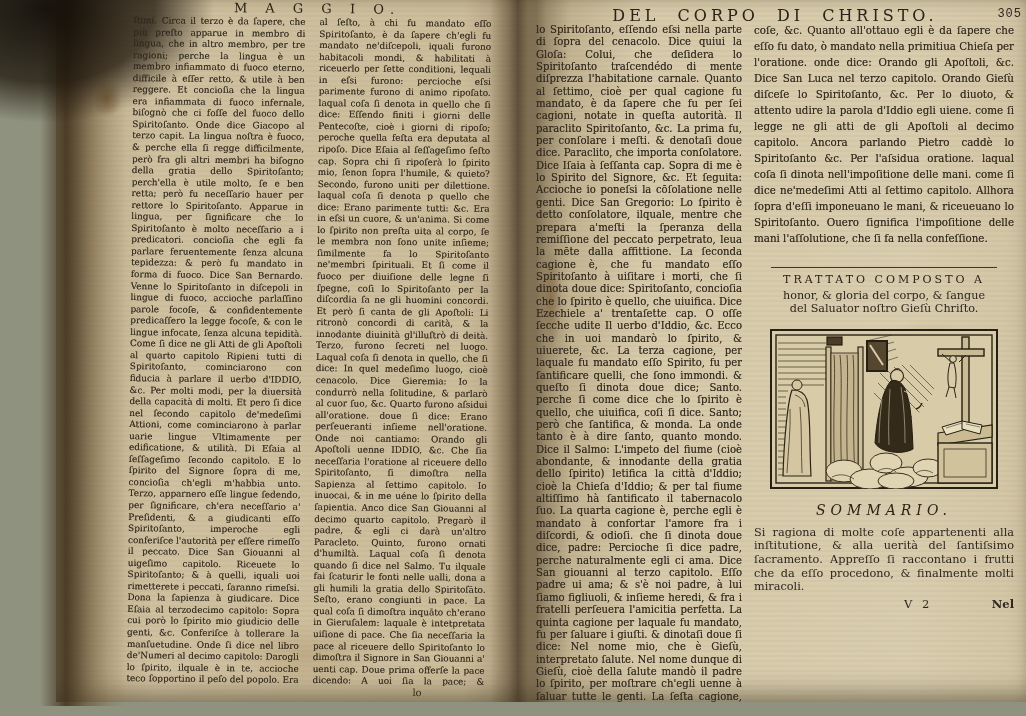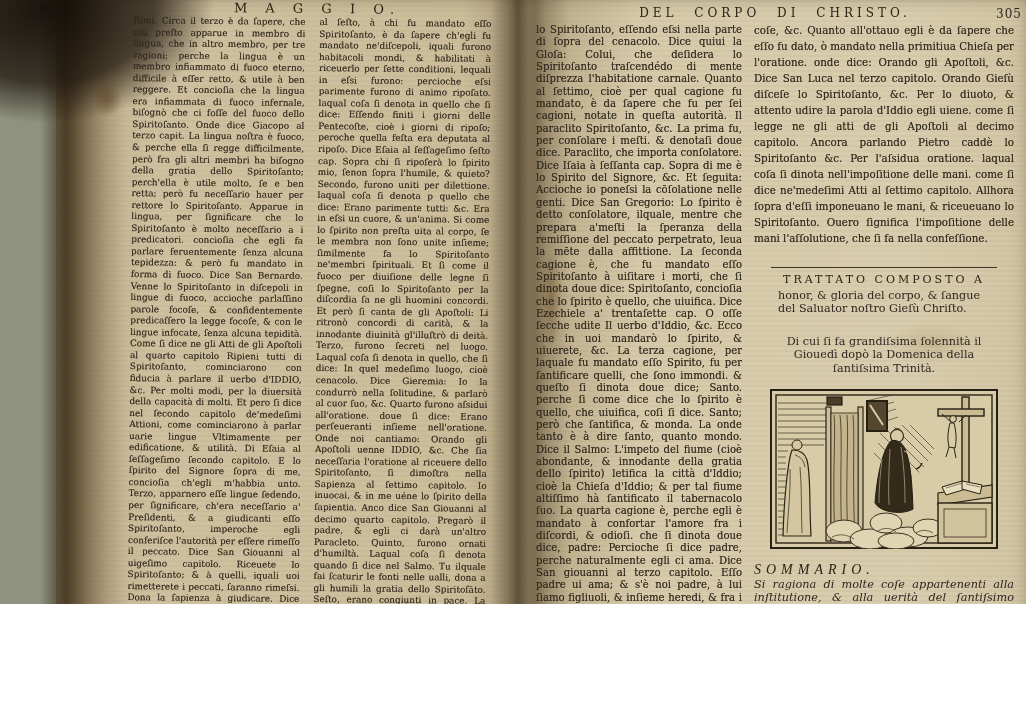--- a/index.html
+++ b/index.html
@@ -1,17 +1,17 @@
 <!DOCTYPE html>
 <html><head>
 <meta charset="utf-8">
 <style>
   html,body { margin:0; padding:0; }
   .scan {
-    position:relative; width:1026px; height:604px; overflow:hidden;
+    position:relative; width:1026px; height:716px; overflow:hidden;
     background:#8f927f;
     font-family:"DejaVu Serif", serif;
     color:#2e2720;
   }
   
   .paper {
     position:absolute; left:56px; top:0; width:970px; height:702px;
     background:linear-gradient(90deg,
       #8a7a5e 0%, #bfae8c 4%, #cfc1a0 10%, #ccbd9b 42%, #ab9a7a 47.5%,
       #8c7d60 49.5%, #c2b391 53%, #d6caaa 60%, #d8cdae 88%, #d2c5a4 100%);
@@ -50,44 +50,44 @@
   
   .page { position:absolute; top:0; height:702px; }
   .page-left  { left:118px; width:392px; transform:rotate(.6deg); }
   .page-right { left:528px; width:498px; }
 
   .run-head {
     position:absolute; top:1px; left:0; right:0; text-align:center;
     font-size:13px; color:#2b2416; white-space:nowrap;
   }
   .run-left  { letter-spacing:7px; }
-  .run-right { top:6px; left:26px; right:30px; font-size:12px; letter-spacing:4px; word-spacing:9px; }
-  .pagenum { position:absolute; top:7px; right:4px; font-size:12px; letter-spacing:1px; }
+  .run-right { top:6px; left:26px; right:30px; font-size:16px; letter-spacing:4px; word-spacing:9px; }
+  .pagenum { position:absolute; top:7px; right:4px; font-size:12px; letter-spacing:1px;font-family:Liberation Mono, monospace; }
 
   .col {
     position:absolute; overflow:hidden; text-align:justify;
     color:#312a1f; text-shadow:0 0 .4px rgba(45,35,22,.55);
   }
   .col-l1 { left:12px;  top:17px; width:172px; height:668px; font-size:8.9px;  line-height:11.55px; }
   .col-l2 { left:198px; top:17px; width:172px; height:668px; font-size:8.9px;  line-height:11.55px; }
   .col-r1 { left:8px;   top:24px; width:206px; height:678px; font-size:10.1px; line-height:12.35px; }
   .col-r2 { position:absolute; left:226px; top:22px; width:260px; height:680px; }
 
   .catchword { position:absolute; font-size:10px; color:#33291c; }
   .cw-left { left:298px; top:686px; width:64px; text-align:left; }
 
   .cont { font-size:10.3px; line-height:16px; text-align:justify; height:236px; overflow:hidden;
           color:#312a1f; text-shadow:0 0 .4px rgba(45,35,22,.55); }
   .rule { width:226px; margin:9px auto 5px; border:0; border-top:1.5px solid #423726; }
   .t-title { text-align:center; font-size:11px; letter-spacing:3px; color:#2b2416; white-space:nowrap; }
-  .t-sub   { font-size:11.2px; line-height:13.4px; width:212px; margin:3px auto 0; }
+  .t-sub   { text-align:center; font-size:11.2px; line-height:13.4px; width:212px; margin:3px auto 0; }
   .f-note  { text-align:center; font-size:11.2px; line-height:13.6px; width:234px; margin:19px auto 0; }
   .woodcut { margin:13px auto 0; width:228px; height:160px; display:block; }
-  .som-title { font-style:italic; font-size:14px; letter-spacing:5px; margin-top:13px; color:#2b2416;font-family:Liberation Serif, serif; }
-  .som-body  { font-style:italic; font-size:11.3px; line-height:13.6px; text-align:justify; }
+  .som-title { text-align:center; font-style:italic; font-size:14px; letter-spacing:5px; margin-top:13px; color:#2b2416; }
+  .som-body  { font-size:11.3px; line-height:13.6px; text-align:justify; margin-top:8px; }
   .sig-row { display:flex; margin-top:3px; font-size:11.5px; }
   .sig-mark { margin-left:150px; letter-spacing:3px; }
   .cw-right { margin-left:auto; margin-right:0; font-weight:bold; }
 </style>
 </head>
 <body>
 
 <div class="scan">
   <div class="paper"></div>
   <div class="edge-stack"></div>
@@ -108,21 +108,20 @@
   <section class="page page-right">
     <div class="run-head run-right">DEL CORPO DI CHRISTO.</div>
     <div class="pagenum">305</div>
     <div class="col col-r1">lo Spiritoſanto, eſſendo eſsi nella parte di ſopra del cenacolo. Dice quiui la Gloſa: Colui, che deſidera lo Spiritoſanto traſcendédo di mente diſprezza l'habitatione carnale. Quanto al ſettimo, cioè per qual cagione fu mandato, è da ſapere che fu per ſei cagioni, notate in queſta autorità. Il paraclito Spiritoſanto, &amp;c. La prima fu, per conſolare i meſti. &amp; denotaſi doue dice. Paraclito, che importa conſolatore. Dice Iſaia à ſeſſanta cap. Sopra di me è lo Spirito del Signore, &amp;c. Et ſeguita: Accioche io poneſsi la cōſolatione nelle genti. Dice San Gregorio: Lo ſpirito è detto conſolatore, ilquale, mentre che prepara a'meſti la ſperanza della remiſſione del peccato perpetrato, leua la mēte dalla affittione. La ſeconda cagione è, che fu mandato eſſo Spiritoſanto à uiſitare i morti, che ſi dinota doue dice: Spiritoſanto, concioſia che lo ſpirito è quello, che uiuifica. Dice Ezechiele a' trentaſette cap. O oſſe ſecche udite Il uerbo d'Iddio, &amp;c. Ecco che in uoi mandarò lo ſpirito, &amp; uiuerete, &amp;c. La terza cagione, per laquale fu mandato eſſo Spirito, fu per ſantificare quelli, che ſono immondi. &amp; queſto ſi dinota doue dice; Santo. perche ſi come dice che lo ſpirito è quello, che uiuifica, coſi ſi dice. Santo; però che ſantifica, &amp; monda. La onde tanto è à dire ſanto, quanto mondo. Dice il Salmo: L'impeto del fiume (cioè abondante, &amp; innodante della gratia dello ſpirito) letifica la città d'Iddio; cioè la Chieſa d'Iddio; &amp; per tal fiume altiſſimo hà ſantificato il tabernacolo ſuo. La quarta cagione è, perche egli è mandato à confortar l'amore fra i diſcordi, &amp; odioſi. che ſi dinota doue dice, padre: Percioche ſi dice padre, perche naturalmente egli ci ama. Dice San giouanni al terzo capitolo. Eſſo padre ui ama; &amp; s'è noi padre, à lui ſiamo figliuoli, &amp; inſieme heredi, &amp; fra i fratelli perſeuera l'amicitia perfetta. La quinta cagione per laquale fu mandato, fu per ſaluare i giuſti. &amp; dinotaſi doue ſi dice: Nel nome mio, che è Gieſù, interpretato ſalute. Nel nome dunque di Gieſù, cioè della ſalute mandò il padre lo ſpirito, per moſtrare ch'egli uenne à ſaluar tutte le genti. La ſeſta cagione, per laquale fu mandato, fu per ammaeſtrare gl'ignoranti. &amp; dinotaſi doue ſi dice: Eſſo inſegnarauui tutte le</div>
 
     <div class="col-r2">
       <div class="cont">coſe, &amp;c. Quanto all'ottauo egli è da ſapere che eſſo fu dato, ò mandato nella primitiua Chieſa per l'oratione. onde dice: Orando gli Apoſtoli, &amp;c. Dice San Luca nel terzo capitolo. Orando Gieſù diſceſe lo Spiritoſanto, &amp;c. Per lo diuoto, &amp; attento udire la parola d'Iddio egli uiene. come ſi legge ne gli atti de gli Apoſtoli al decimo capitolo. Ancora parlando Pietro caddè lo Spiritoſanto &amp;c. Per l'aſsidua oratione. laqual coſa ſi dinota nell'impoſitione delle mani. come ſi dice ne'medeſimi Atti al ſettimo capitolo. Allhora ſopra d'eſſi imponeuano le mani, &amp; riceueuano lo Spiritoſanto. Ouero ſignifica l'impoſitione delle mani l'aſſolutione, che ſi fa nella confeſſione.</div>
       <hr class="rule">
       <div class="t-title">TRATTATO COMPOSTO A</div>
       <div class="t-sub">honor, &amp; gloria del corpo, &amp; ſangue del Saluator noſtro Gieſù Chriſto.</div>
-      <div class="f-note">Di cui ſi fa grandiſsima ſolennità il Giouedì dopò la Domenica della ſantiſsima Trinità.</div>
 
       <svg class="woodcut" viewBox="0 0 228 160" xmlns="http://www.w3.org/2000/svg">
         <rect x="1" y="1" width="226" height="158" fill="#d8cca8" stroke="#261f13" stroke-width="2"></rect>
         <rect x="6" y="6" width="216" height="148" fill="none" stroke="#2b2417" stroke-width="1.4"></rect>
 
         <g stroke="#3a3020" stroke-width=".7">
           <path d="M8 14h48M8 20h48M8 26h48M8 32h48M8 38h48M8 44h48M8 50h48M8 56h46M8 62h10M8 68h8M8 74h8M8 80h8M8 86h8M8 92h8M8 98h8M8 104h8M8 110h8M8 116h8M8 122h8M8 128h8M8 134h8M8 140h8M8 146h8"></path>
           <path d="M96 12l26-6M98 20l26-7M100 28l26-8M104 36l24-8" stroke-width=".6"></path>
         </g>
 

